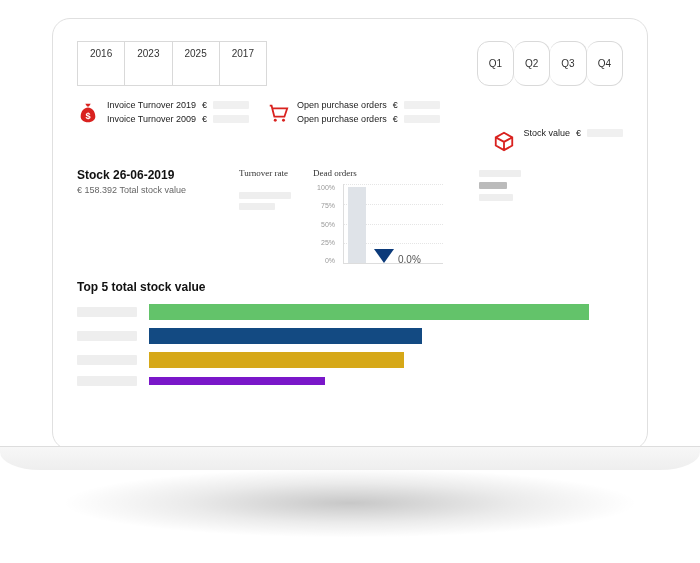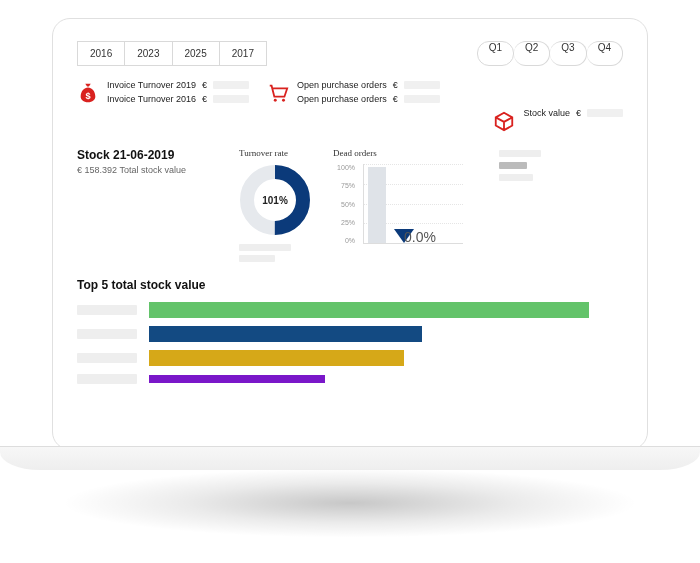--- a/index.html
+++ b/index.html
@@ -51,21 +51,21 @@
   .tab {
     font-size: 10px;
     color: #333;
     padding: 6px 12px;
     border: 1px solid #d9d9d9;
     border-left: none;
     background: #fff;
     cursor: pointer;
   }
   .tab:first-child { border-left: 1px solid #d9d9d9; }
-  .qtab { padding: 0 11px; border-radius: 12px; }
+  .qtab { padding: 16px 11px; border-radius: 12px; }
   
   .kpi-row {
     display: flex;
     gap: 18px;
     margin-bottom: 16px;
   }
   .kpi {
     display: flex;
     gap: 8px;
     align-items: flex-start;
@@ -110,21 +110,21 @@
     gap: 8px;
     align-items: flex-end;
   }
   .dead-axis { display:flex; flex-direction:column; justify-content:space-between; height:80px; }
   .dead-axis span { font-size: 7px; color: #999; text-align:right; width:22px; }
   .dead-bars { position:relative; height:80px; width:100px; border-left:1px solid #ddd; border-bottom:1px solid #ddd; }
   .dead-grid { position:absolute; left:0; right:0; border-top:1px dotted #e5e5e5; }
   .dead-bar1 { position:absolute; left:4px; bottom:0; width:18px; height:76px; background:#dfe3e8; }
   .dead-bar2 { position:absolute; left:30px; bottom:0; width:0; height:0;
     border-left:10px solid transparent; border-right:10px solid transparent; border-top:14px solid #0b3a7a; }
-  .dead-val { position:absolute; left:40px; bottom:-2px; font-size:14px; color:#555;margin-top:28px; }
+  .dead-val { position:absolute; left:54px; bottom:-2px; font-size:10px; color:#555;margin-top:28px; }
   .legend-stubs { display:flex; flex-direction:column; gap:5px; margin-left:4px; margin-top:2px;}
   .legend-stubs span{ display:block; height:7px; background:#eee; border-radius:1px;}
   .legend-stubs .l1{width:42px;} .legend-stubs .l2{width:28px; background:#bbb;} .legend-stubs .l3{width:34px;}
   
   .top5-title { font-size: 12px; font-weight:700; color:#111; margin-bottom:10px; }
   .top5-row { display:flex; align-items:center; gap:12px; margin-bottom:8px; }
   .top5-label { width:60px; height:10px; background:#eee; border-radius:1px; }
   .top5-bar { height:16px; }
 </style>
 </head>
@@ -155,21 +155,21 @@
             <text x="12" y="18" font-size="10" text-anchor="middle" fill="#fff" font-weight="bold">$</text>
           </svg>
       </span>
       <div class="kpi-lines">
         <div class="kpi-line">
             <span>Invoice Turnover 2019</span>
             <span class="euro">€</span>
             <span class="stub"></span>
           </div>
         <div class="kpi-line">
-            <span>Invoice Turnover 2016</span>
+            <span>Invoice Turnover 2009</span>
             <span class="euro">€</span>
             <span class="stub"></span>
           </div>
       </div>
     </div>
 
     <div class="kpi">
       <span class="icon">
         <svg viewBox="0 0 24 24">
             <path fill="none" stroke="#d9221f" stroke-width="2" d="M3 4h2l3 12h11l3-9H6"></path>
@@ -202,33 +202,26 @@
             <span>Stock value</span>
             <span class="euro">€</span>
             <span class="stub"></span>
           </div>
       </div>
     </div>
   </div>
 
   <div class="mid">
     <div class="stock-block">
-      <div class="stock-title">Stock 21-06-2019</div>
+      <div class="stock-title">Stock 26-06-2019</div>
       <div class="stock-sub">€ 158.392 Total stock value</div>
     </div>
 
     <div class="chart-block">
       <div class="chart-title">Turnover rate</div>
-      <div class="donut">
-        <svg viewBox="0 0 36 36">
-          <circle cx="18" cy="18" r="14" fill="none" stroke="#e6e9ed" stroke-width="7"></circle>
-          <circle cx="18" cy="18" r="14" fill="none" stroke="#0b3a7a" stroke-width="7" stroke-dasharray="44 88" stroke-linecap="butt"></circle>
-        </svg>
-        <div class="donut-label">101%</div>
-      </div>
       <div class="donut-stubs">
         <span class="s1"></span>
         <span class="s2"></span>
       </div>
     </div>
 
     <div class="chart-block">
       <div class="chart-title">Dead orders</div>
       <div class="dead">
         <div class="dead-axis">

